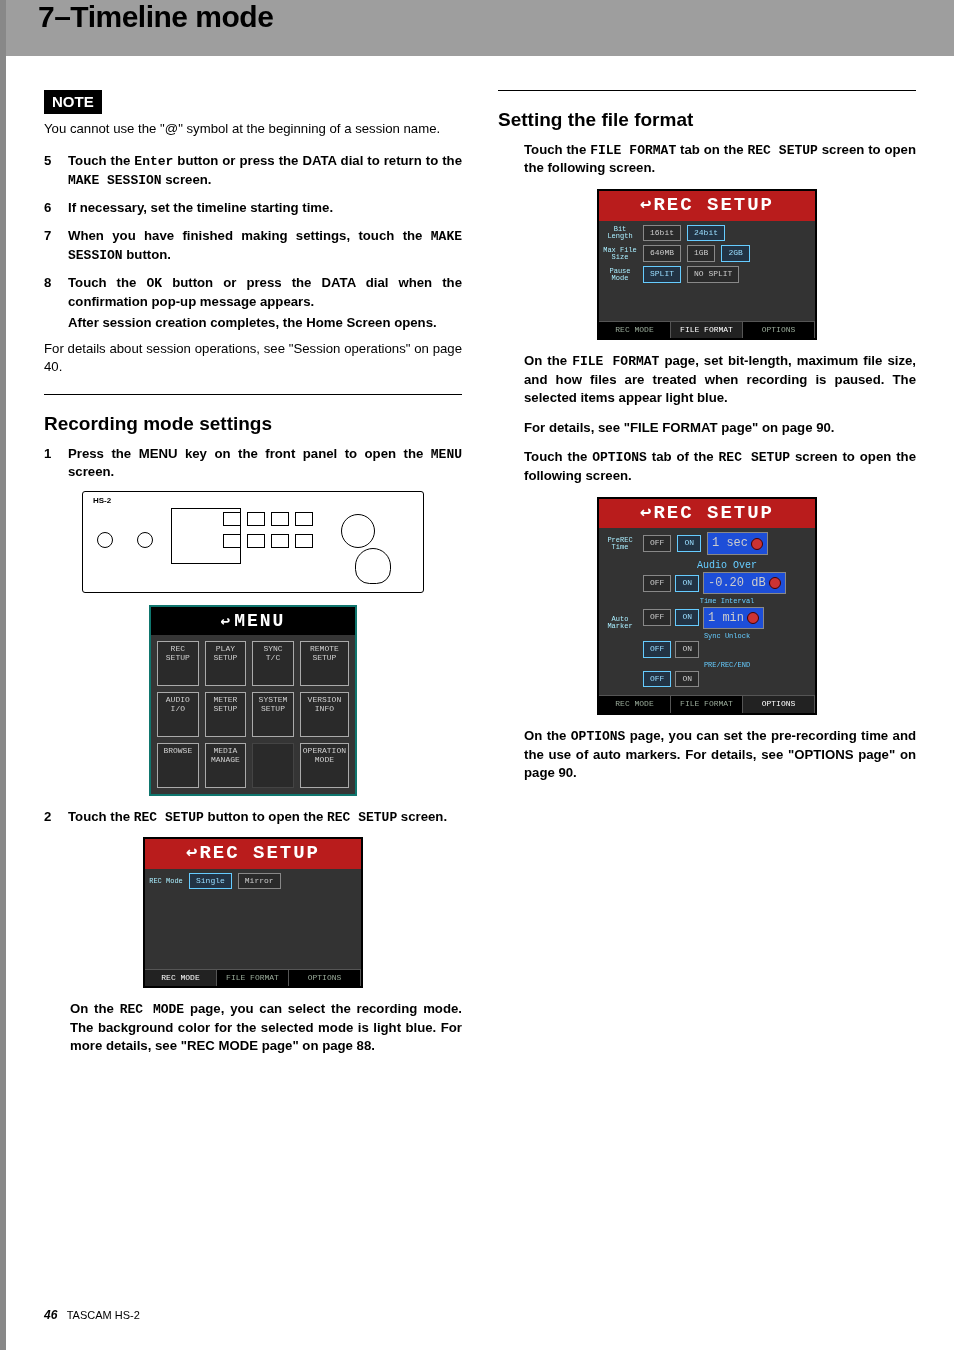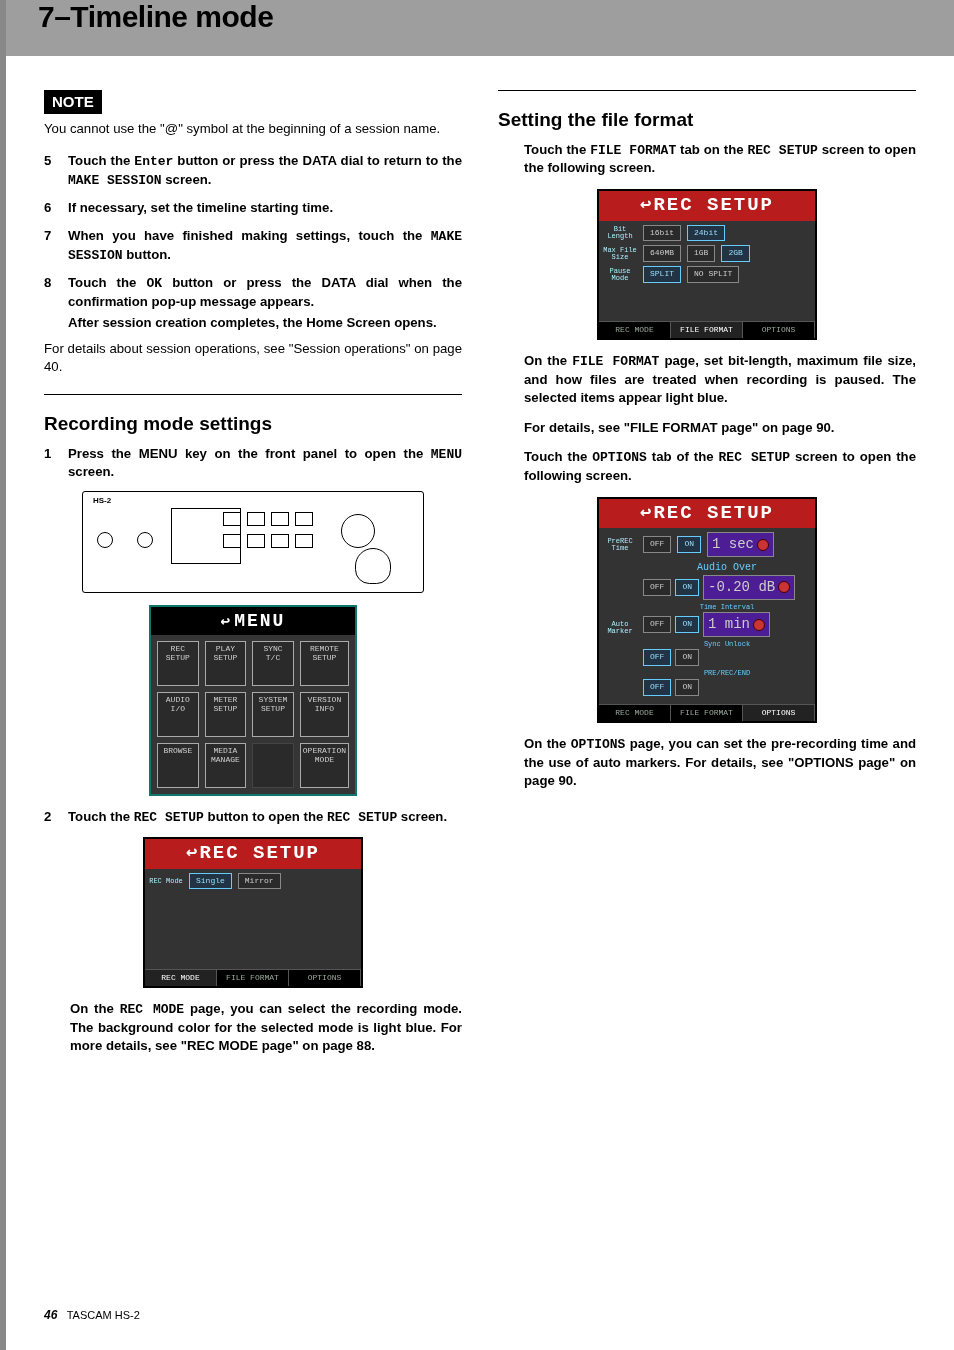--- a/index.html
+++ b/index.html
@@ -83,21 +83,21 @@
   .rec-row { display:flex; align-items:center; gap:6px; margin-bottom:4px;}
   .rec-lbl { width:34px; font-size:7px; line-height:1; color:#aef;}
   .rec-btn {
     border:1.5px solid #888; padding:2px 6px; font-size:8px; background:#2a2a2a;
   }
   .rec-btn.sel { border-color:#6cf; color:#9df; background:#234;}
   .rec-tabs { display:flex; background:#000; border-top:1px solid #555;}
   .rec-tab { flex:1; text-align:center; font-size:8px; padding:3px 0; color:#9a9; border-right:1px solid #555;}
   .rec-tab.sel { background:#222; color:#fff;}
   .rec-val {
-    border:1.5px solid #888; padding:2px 4px; font-size:14px; background:#4c1d95;
+    border:1.5px solid #888; padding:2px 4px; font-size:12px; background:#1d4ed8;
     display:flex; align-items:center; gap:3px;
   }
   .knob { width:10px; height:10px; border-radius:50%; background:#c33; display:inline-block; border:1px solid #400;}
   .para { margin:6px 0 12px 0; font-weight:700; text-align:justify;}
   .footer {
     position:absolute; bottom:28px; left:38px;
     font-size:12px; font-style:italic; font-weight:700;
   }
   .footer .model { font-weight:400; font-style:normal; font-size:11px; margin-left:6px;}
 </style>

